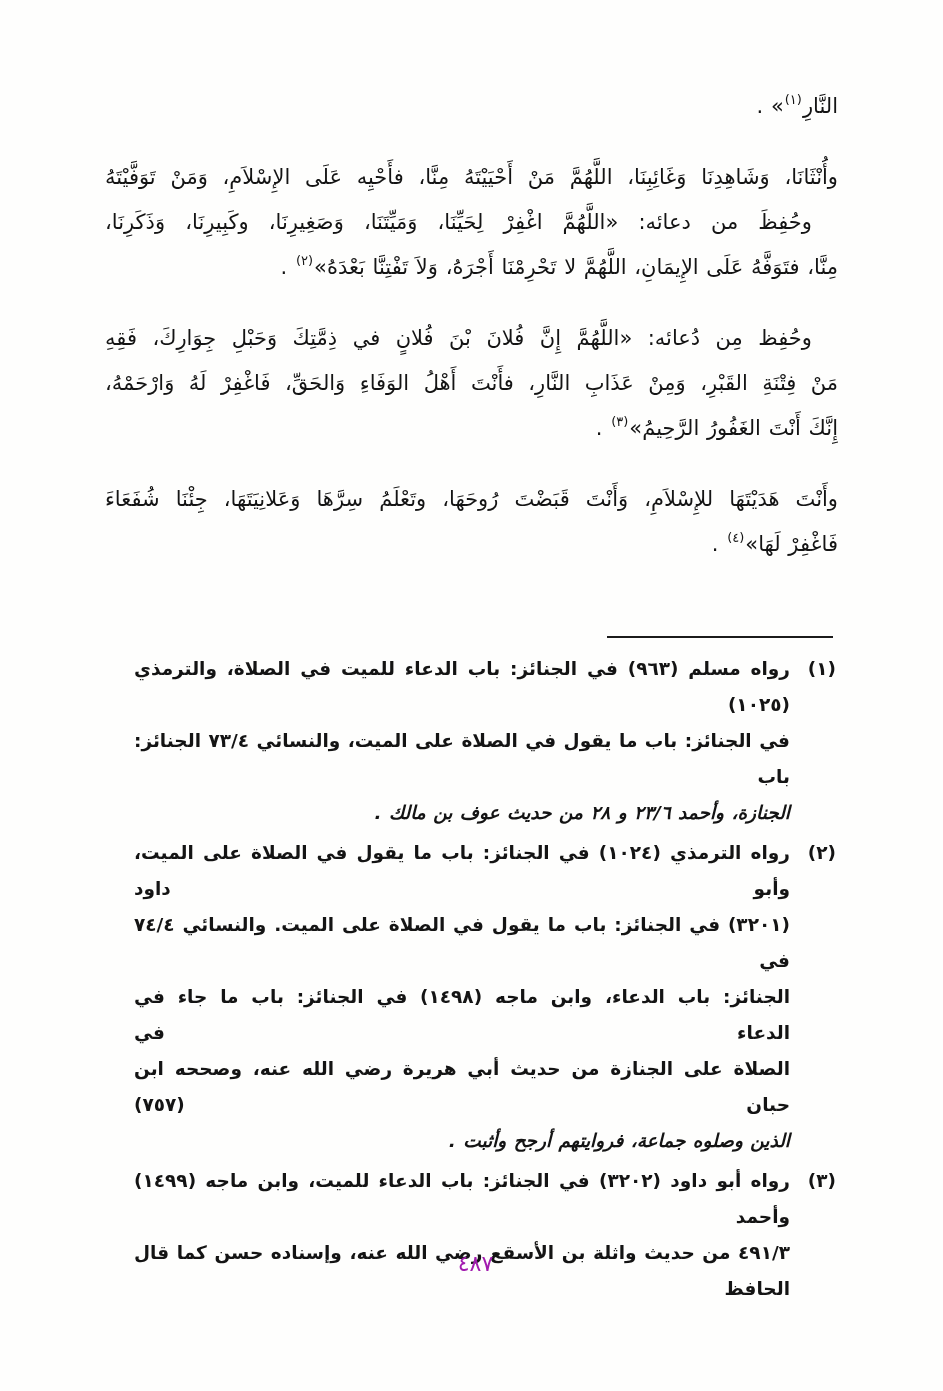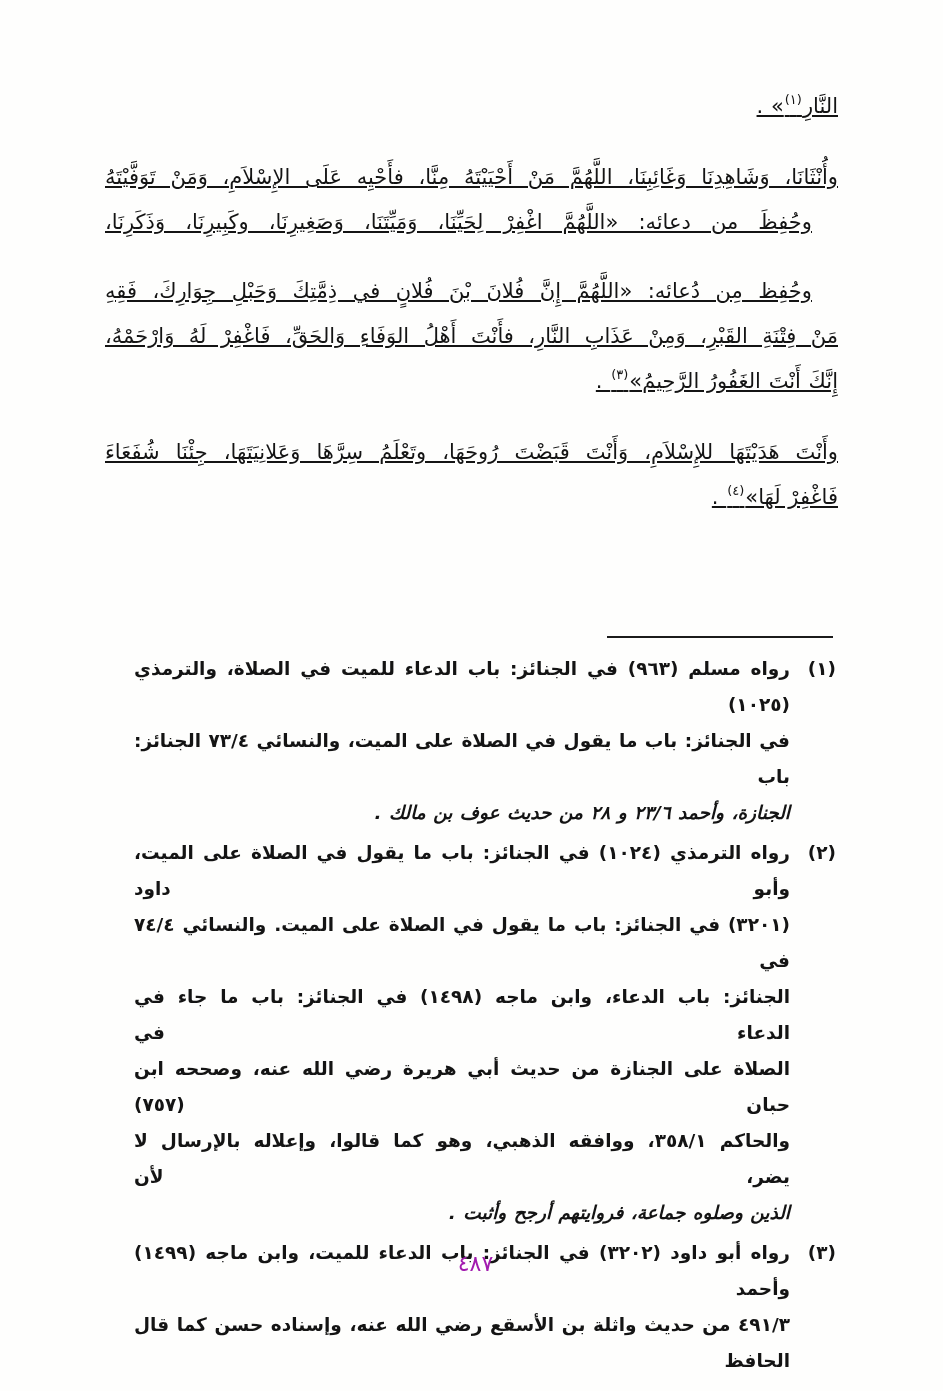--- a/index.html
+++ b/index.html
@@ -10,21 +10,21 @@
   }
   .page {
     position:absolute; inset:0; background:#fefefdff; background:#fefefd;
     color:#141414; direction:rtl; overflow:hidden;
   }
   
   .body-text {
     position:absolute; top:84px; right:105px; left:105px;
     font-size:21px; line-height:45px;
   }
-  .para { margin-top:24px;text-decoration:underline; }
+  .para { margin-top:24px; }
   .para:first-child { margin-top:0; }
   .t-line { text-align:justify; text-align-last:justify; word-spacing:1px; }
   .t-line.last { text-align-last:auto; }
   .t-line.first { padding-right:26px; }
   .fnref { font-size:13px; position:relative; top:-9px; padding:0 1px; }
   
   .fn-sep {
     position:absolute; top:636px; right:110px; width:226px; height:2px;
     background:#1b1b1b;
   }
@@ -48,20 +48,21 @@
 <body>
 
 <div class="page">
   <div class="body-text">
       <div class="para">
         <div class="t-line last"><span>النَّارِ</span><span class="fnref">(١)</span><span>» .</span></div>
       </div>
       <div class="para">
         <div class="t-line"><span>وأُنْثَانَا، وَشَاهِدِنَا وَغَائِبِنَا، اللَّهُمَّ مَنْ أَحْيَيْتَهُ مِنَّا، فأَحْيِه عَلَى الإِسْلاَمِ، وَمَنْ تَوَفَّيْتَهُ</span></div>
         <div class="t-line first"><span>وحُفِظَ من دعائه: «اللَّهُمَّ اغْفِرْ لِحَيِّنَا، وَمَيِّتَنَا، وَصَغِيرِنَا، وكَبِيرِنَا، وَذَكَرِنَا،</span></div>
+        <div class="t-line last"><span>مِنَّا، فتَوَفَّهُ عَلَى الإِيمَانِ، اللَّهُمَّ لا تَحْرِمْنَا أَجْرَهُ، وَلاَ تَفْتِنَّا بَعْدَهُ»</span><span class="fnref">(٢)</span><span> .</span></div>
       </div>
       <div class="para">
         <div class="t-line first"><span>وحُفِظ مِن دُعائه: «اللَّهُمَّ إِنَّ فُلانَ بْنَ فُلانٍ في ذِمَّتِكَ وَحَبْلِ جِوَارِكَ، فَقِهِ</span></div>
         <div class="t-line"><span>مَنْ فِتْنَةِ القَبْرِ، وَمِنْ عَذَابِ النَّارِ، فأَنْتَ أَهْلُ الوَفَاءِ وَالحَقِّ، فَاغْفِرْ لَهُ وَارْحَمْهُ،</span></div>
         <div class="t-line last"><span>إِنَّكَ أَنْتَ الغَفُورُ الرَّحِيمُ»</span><span class="fnref">(٣)</span><span> .</span></div>
       </div>
       <div class="para">
         <div class="t-line"><span>وأَنْتَ هَدَيْتَهَا للإِسْلاَمِ، وَأَنْتَ قَبَضْتَ رُوحَهَا، وتَعْلَمُ سِرَّهَا وَعَلانِيَتَهَا، جِئْنَا شُفَعَاءَ</span></div>
         <div class="t-line last"><span>فَاغْفِرْ لَهَا»</span><span class="fnref">(٤)</span><span> .</span></div>
       </div>
@@ -76,21 +77,20 @@
           <div class="fn-line last">الجنازة، وأحمد ٢٣/٦ و ٢٨ من حديث عوف بن مالك .</div>
         </div>
       </div>
       <div class="footnote">
         <span class="fn-marker">(٢)</span>
         <div class="fn-body">
           <div class="fn-line">رواه الترمذي (١٠٢٤) في الجنائز: باب ما يقول في الصلاة على الميت، وأبو داود</div>
           <div class="fn-line">(٣٢٠١) في الجنائز: باب ما يقول في الصلاة على الميت. والنسائي ٧٤/٤ في</div>
           <div class="fn-line">الجنائز: باب الدعاء، وابن ماجه (١٤٩٨) في الجنائز: باب ما جاء في الدعاء في</div>
           <div class="fn-line">الصلاة على الجنازة من حديث أبي هريرة رضي الله عنه، وصححه ابن حبان (٧٥٧)</div>
-          <div class="fn-line">والحاكم ٣٥٨/١، ووافقه الذهبي، وهو كما قالوا، وإعلاله بالإرسال لا يضر، لأن</div>
           <div class="fn-line last">الذين وصلوه جماعة، فروايتهم أرجح وأثبت .</div>
         </div>
       </div>
       <div class="footnote">
         <span class="fn-marker">(٣)</span>
         <div class="fn-body">
           <div class="fn-line">رواه أبو داود (٣٢٠٢) في الجنائز: باب الدعاء للميت، وابن ماجه (١٤٩٩) وأحمد</div>
           <div class="fn-line">٤٩١/٣ من حديث واثلة بن الأسقع رضي الله عنه، وإسناده حسن كما قال الحافظ</div>
         </div>
       </div>

